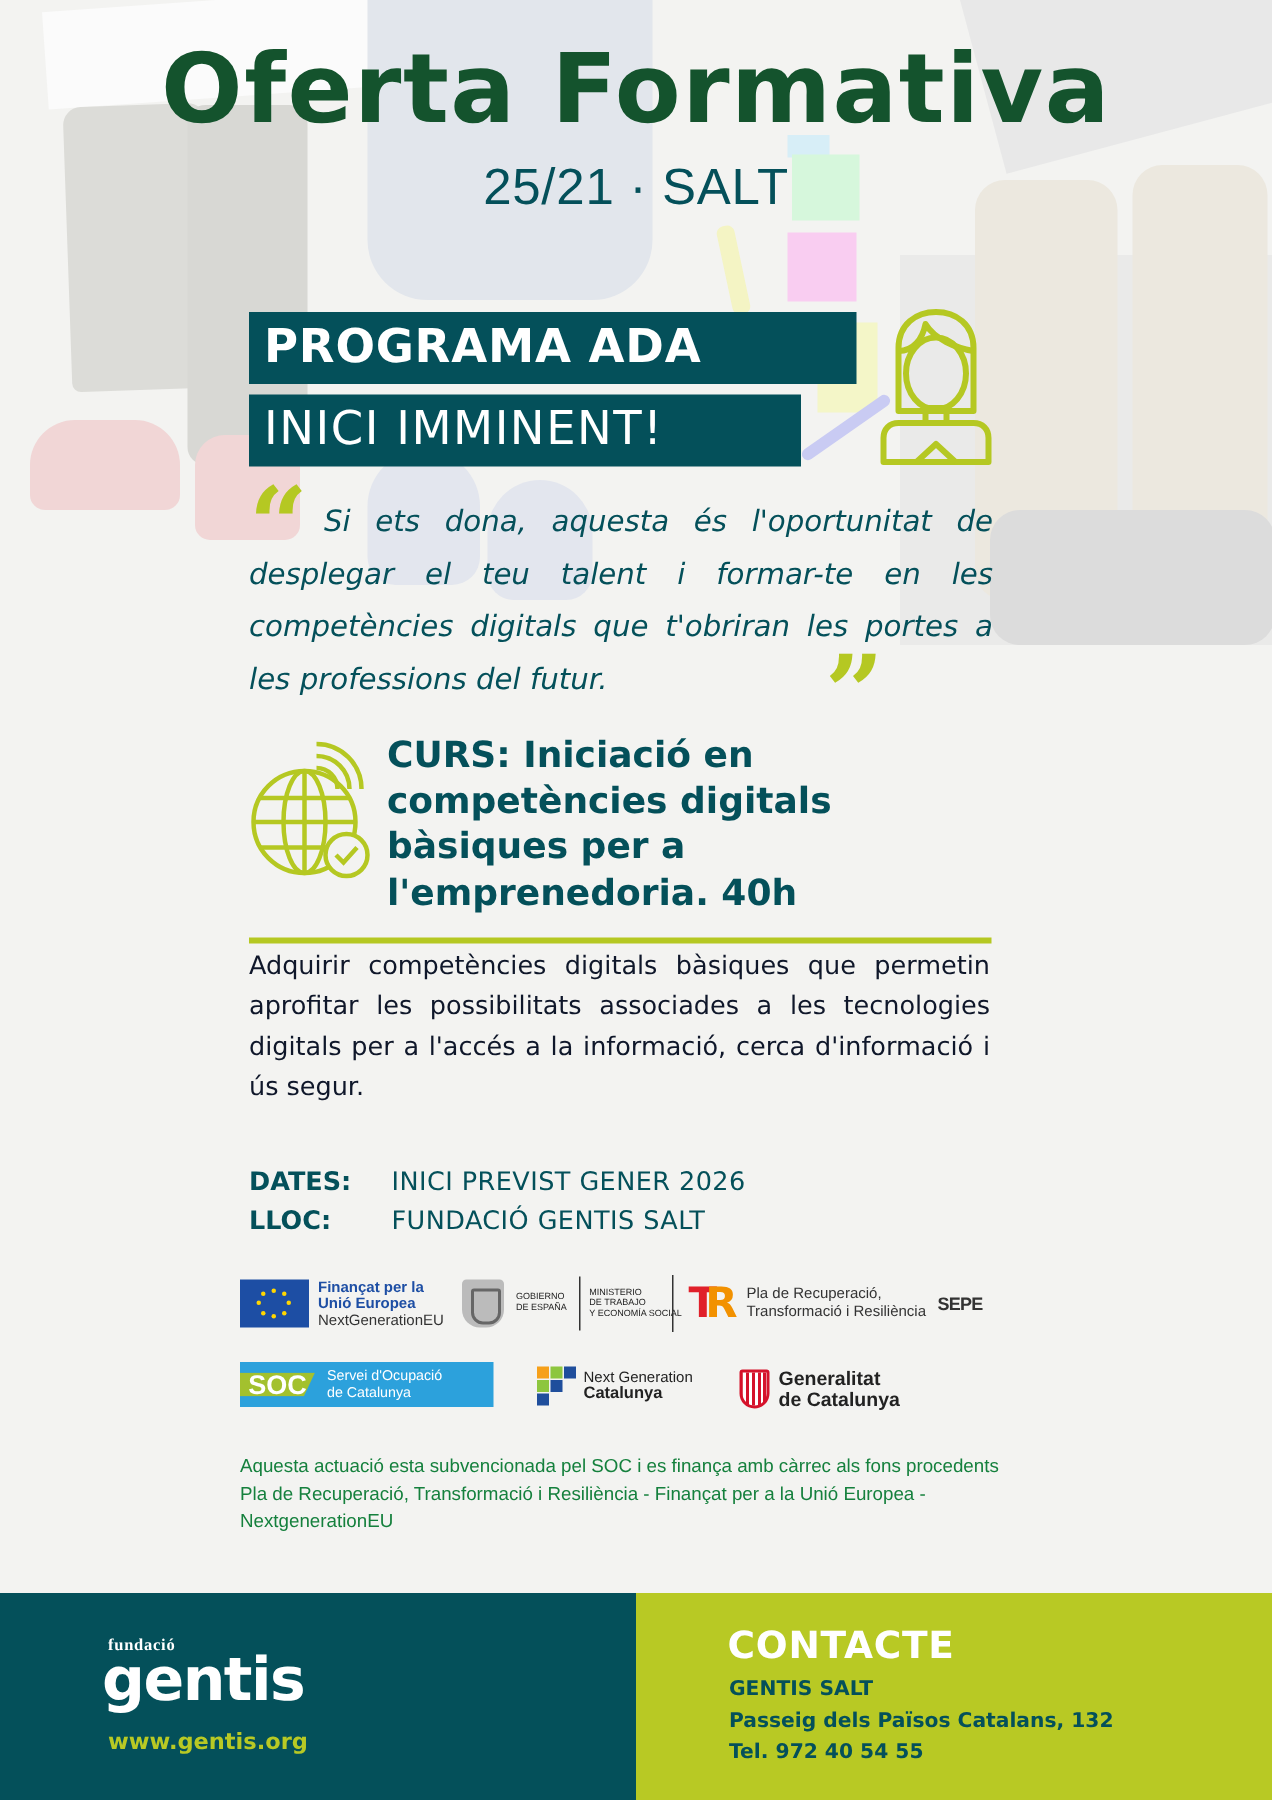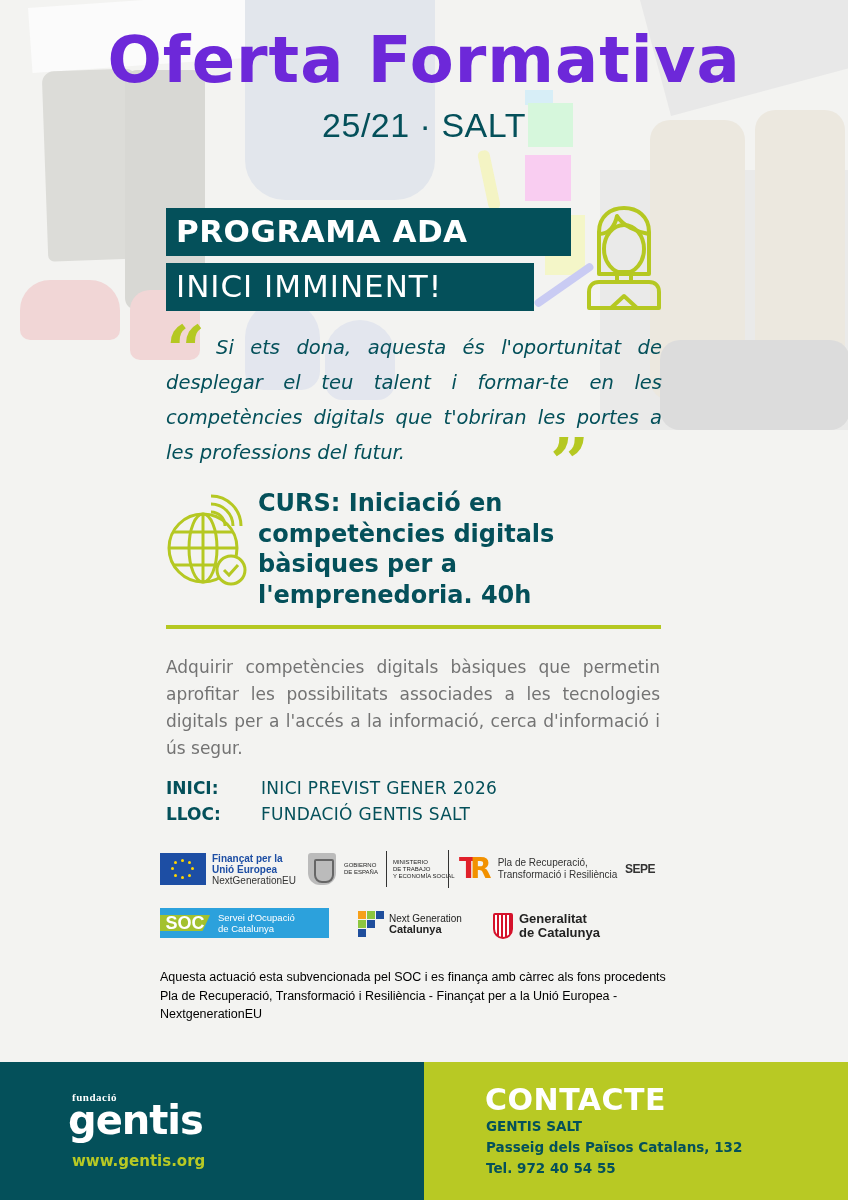--- a/index.html
+++ b/index.html
@@ -35,21 +35,21 @@
 
     .content { position: absolute; inset: 0; }
 
     .title {
       position: absolute; left: 0; right: 0; top: 28px;
       text-align: center;
       font-family: "DejaVu Sans", sans-serif;
       font-weight: bold;
       font-size: 64px;
       letter-spacing: 1px;
-      color: #6d28d9;
+      color: #14532d;
       line-height: 1;
     }
     .subtitle {
       position: absolute; left: 0; right: 0; top: 108px;
       text-align: center;
       font-family: "Liberation Sans", sans-serif;
       font-size: 34px;
       color: #04505a;
       line-height: 1;
       letter-spacing: 0.5px;
@@ -104,24 +104,24 @@
       font-family: "DejaVu Sans", sans-serif; font-weight: bold;
       font-size: 24px; line-height: 30.5px;
       color: #04505a;
     }
     .divider {
       position: absolute; left: 166px; top: 625px; width: 495px; height: 4px;
       background: #b5c822;
     }
 
     .description {
-      position: absolute; left: 166px; top: 654px; width: 494px;
+      position: absolute; left: 166px; top: 631px; width: 494px;
       font-family: "DejaVu Sans", sans-serif;
       font-size: 17px; line-height: 27px;
-      color: #737373;
+      color: #0f172a;
       text-align: justify;
       text-align-last: left;
     }
 
     .info {
       position: absolute; left: 166px; top: 775px;
       font-size: 17px; line-height: 26px; color: #04505a;
     }
     .info-row { display: flex; }
     .info-label { font-weight: bold; width: 95px; }
@@ -158,30 +158,30 @@
     .ngc-text { font-size: 10px; line-height: 11px; color: #222; }
     .ngc-text b { font-size: 11px; }
     .logo-gen { left: 333px; top: 62px; height: 32px; }
     .gen-shield { width: 20px; height: 26px; border: 2px solid #d5122b; border-radius: 2px 2px 10px 10px; margin-right: 6px;
       background: repeating-linear-gradient(90deg, #fff 0 2px, #d5122b 2px 4px); }
     .gen-text { font-size: 13px; line-height: 14px; font-weight: bold; color: #222; }
 
     .disclaimer {
       position: absolute; left: 160px; top: 968px; width: 520px;
       font-family: "Liberation Sans", sans-serif;
-      font-size: 12.5px; line-height: 18.5px; color: #000000;
+      font-size: 12.5px; line-height: 18.5px; color: #15803d;
     }
 
     .footer { position: absolute; left: 0; top: 1062px; width: 848px; height: 138px; display: flex; }
     .footer-left { width: 424px; height: 138px; background: #04505a; position: relative; }
     .footer-right { width: 424px; height: 138px; background: #b8c924; position: relative; }
     .brand-small { position: absolute; left: 72px; top: 29px; color: #fff; font-family: Liberation Serif, serif; font-weight: bold; font-size: 11px; letter-spacing: 0.5px; }
     .brand-big { position: absolute; left: 68px; top: 36px; color: #fff; font-family: "DejaVu Sans", sans-serif; font-weight: bold; font-size: 40px; letter-spacing: -1px; line-height: 1.1; }
     .brand-url { position: absolute; left: 72px; top: 90px; color: #b8c924; font-family: "DejaVu Sans", sans-serif; font-weight: bold; font-size: 15px; }
-    .contact-title { position: absolute; left: 61px; top: 20px; color: #fff; font-family: "DejaVu Sans", sans-serif; font-weight: bold; font-size: 30px; letter-spacing: 0.5px; }
+    .contact-title { position: absolute; left: 61px; top: 20px; color: #fff; font-family: "DejaVu Sans", sans-serif; font-weight: bold; font-size: 25px; letter-spacing: 0.5px; }
     .contact-lines { position: absolute; left: 62px; top: 54px; color: #04505a; font-family: "DejaVu Sans", sans-serif; font-weight: bold; font-size: 13.5px; line-height: 21px; }
   </style>
 </head>
 <body>
 
 <div class="bg">
   <div class="bg-shape bg-paper"></div>
   <div class="bg-shape bg-legs-left1"></div>
   <div class="bg-shape bg-legs-left2"></div>
   <div class="bg-shape bg-shoe-l1"></div>
@@ -237,21 +237,21 @@
     <path d="M61 80 L66 85 L75 75"></path>
   </svg>
 
   <div class="course-title">CURS:  Iniciació en competències digitals bàsiques per a l'emprenedoria. 40h</div>
   <div class="divider"></div>
 
   <p class="description">Adquirir competències digitals bàsiques que permetin aprofitar les possibilitats associades a les tecnologies digitals per a l'accés a la informació, cerca d'informació i ús segur.</p>
 
   <div class="info">
     <div class="info-row">
-      <span class="info-label">INICI:</span>
+      <span class="info-label">DATES:</span>
       <span class="info-value">INICI PREVIST GENER 2026</span>
     </div>
     <div class="info-row">
       <span class="info-label">LLOC:</span>
       <span class="info-value">FUNDACIÓ GENTIS SALT</span>
     </div>
   </div>
 
   <div class="logos">
     <div class="logo logo-eu">

